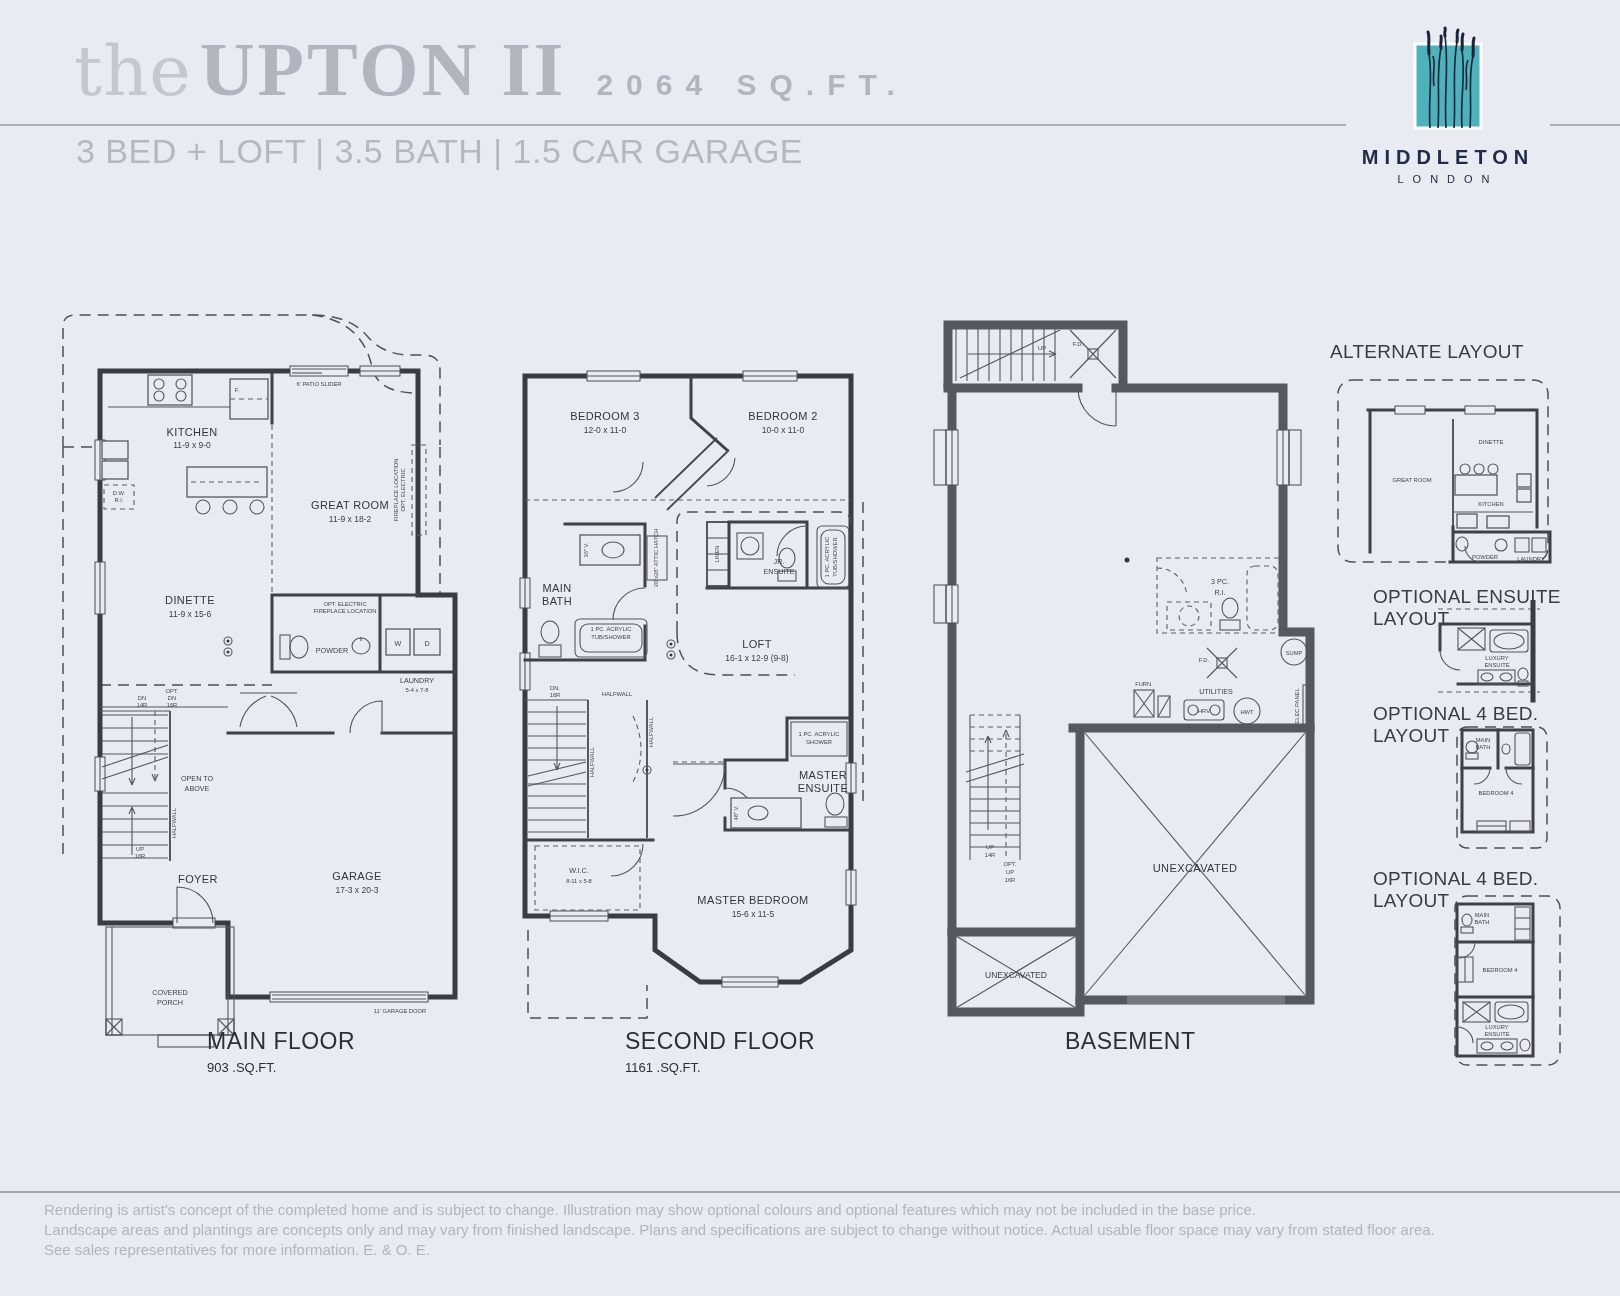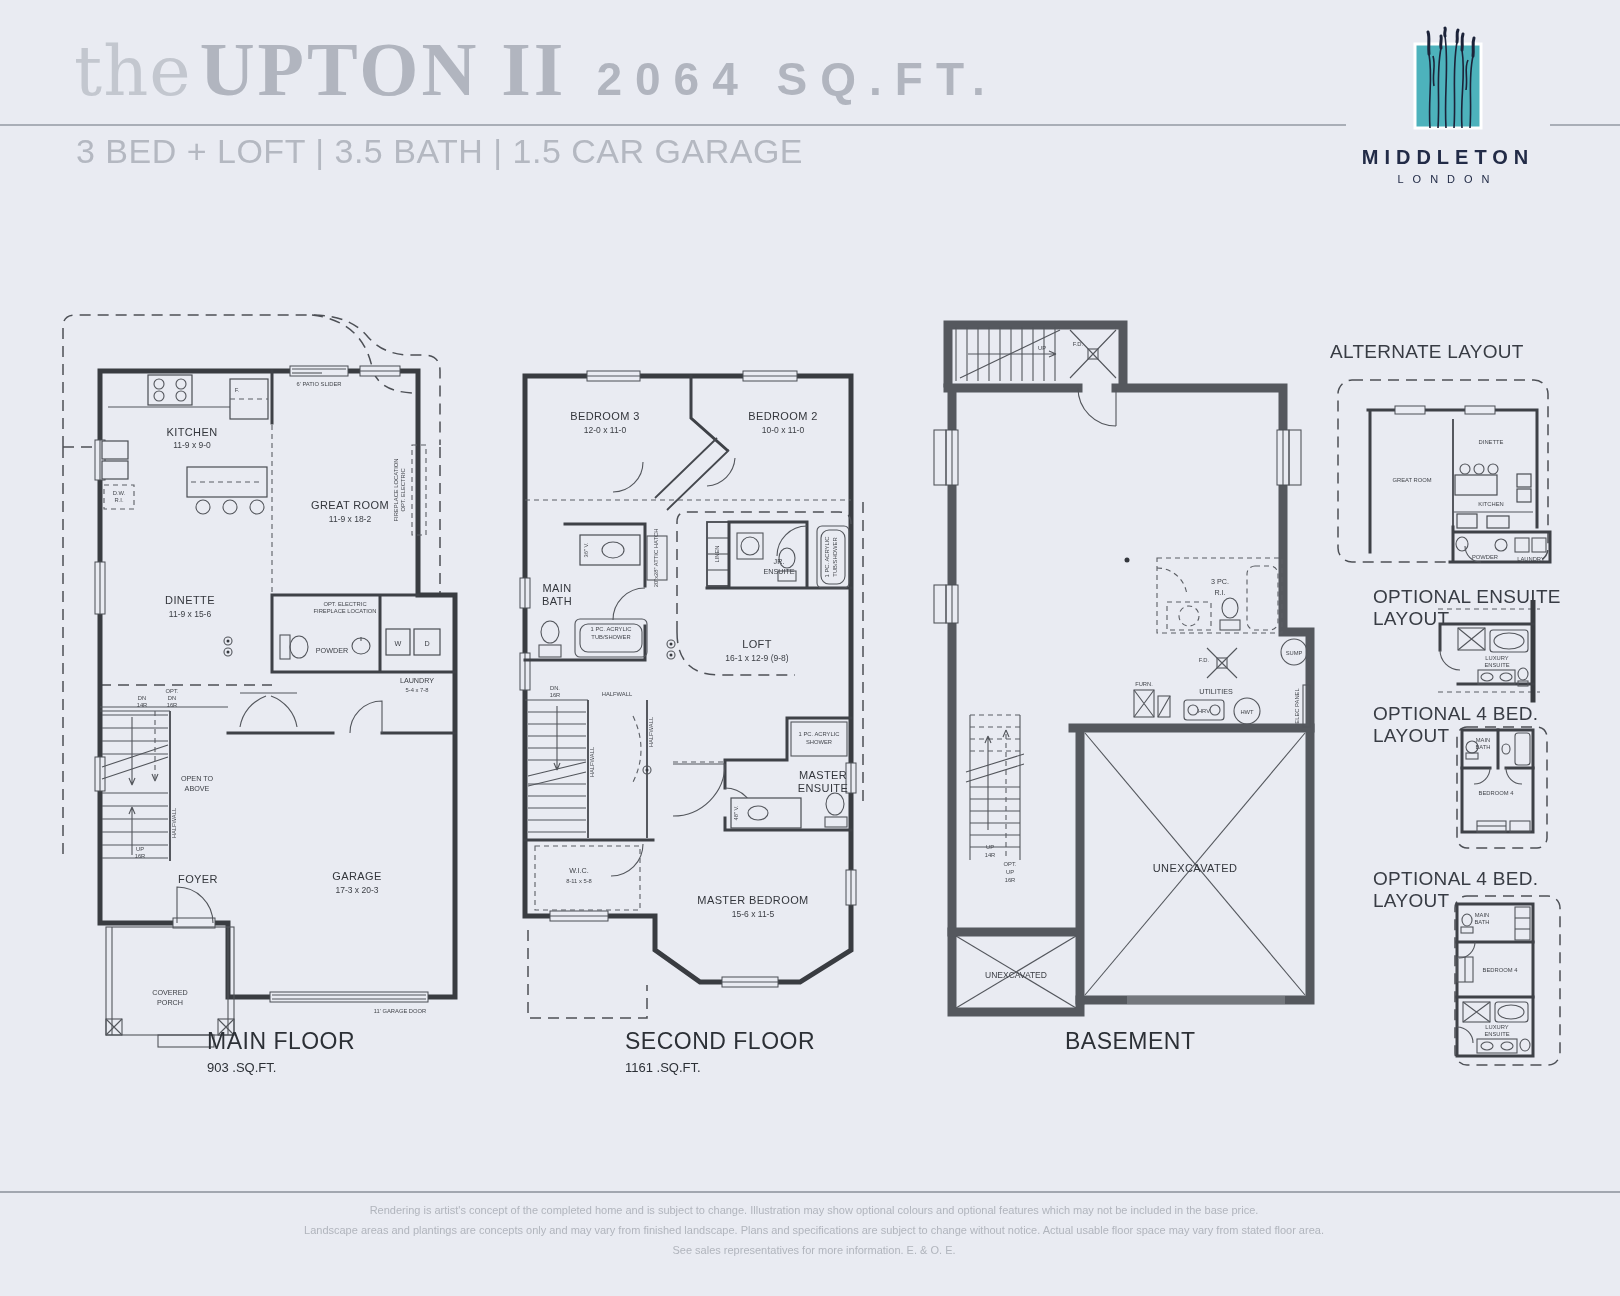--- a/index.html
+++ b/index.html
@@ -2,36 +2,36 @@
 <html><head>
 <meta charset="utf-8">
 <style>
   html,body{margin:0;padding:0;background:#cfd3da;}
   .page{position:relative;width:1620px;height:1296px;background:#e9ebf2;overflow:hidden;
         font-family:"Liberation Sans",sans-serif;}
   
   .title-row{position:absolute;left:74px;top:26px;display:flex;align-items:baseline;white-space:nowrap;}
   .t-the{font-family:"DejaVu Serif",serif;font-size:70px;color:#c3c7cf;letter-spacing:1px;}
   .t-name{font-family:Liberation Serif, serif;font-size:76px;font-weight:bold;color:#b1b5bf;letter-spacing:3px;margin-left:8px;}
-  .t-sqft{font-size:46px;font-weight:bold;color:#b1b5bf;letter-spacing:13px;margin-left:30px;}
+  .t-sqft{font-size:30px;font-weight:bold;color:#b1b5bf;letter-spacing:13px;margin-left:30px;}
   .title-line{position:absolute;left:0;top:124px;width:1620px;height:2px;background:#a9aeb7;}
   .subtitle{position:absolute;left:76px;top:132px;font-size:34px;color:#b4b8c1;letter-spacing:.5px;}
   
   .logo{position:absolute;left:1346px;top:26px;width:204px;text-align:center;background:#e9ebf2;z-index:3;padding-bottom:6px;}
   .logo-brand{font-size:20px;font-weight:bold;letter-spacing:6px;color:#222b47;margin-top:10px;}
   .logo-city{font-size:11px;letter-spacing:9px;color:#222b47;margin-top:4px;}
   
   .plan{position:absolute;}
   .caption{position:absolute;color:#2c3036;}
   .caption .cap-t{font-size:23px;letter-spacing:.5px;}
   .caption .cap-s{font-size:13px;margin-top:5px;}
   .side-h{position:absolute;font-size:19px;color:#383c44;letter-spacing:.3px;}
   
   .footer-line{position:absolute;left:0;top:1191px;width:1620px;height:2px;background:#a2a7b0;}
-  .disclaimer{position:absolute;left:44px;top:1200px;width:1540px;font-size:11px;line-height:20px;color:#b1b5bd;text-align:center;}
+  .disclaimer{position:absolute;left:44px;top:1200px;width:1540px;font-size:15px;line-height:20px;color:#b1b5bd;}
   
   svg text{font-family:"Liberation Sans",sans-serif;text-anchor:middle;}
   .rm{font-size:11px;fill:#33363c;letter-spacing:.4px;}
   .dm{font-size:8.5px;fill:#3b3e44;}
   .tn{font-size:7.2px;fill:#3b3e44;}
   .nn{font-size:5.8px;fill:#44474d;}
   .w{stroke:#393c41;stroke-width:5;fill:none;stroke-linecap:square;}
   .w3{stroke:#3e4147;stroke-width:3;fill:none;stroke-linecap:square;}
   .w2{stroke:#46494f;stroke-width:1.8;fill:none;}
   .t{stroke:#53565c;stroke-width:1.1;fill:none;}

